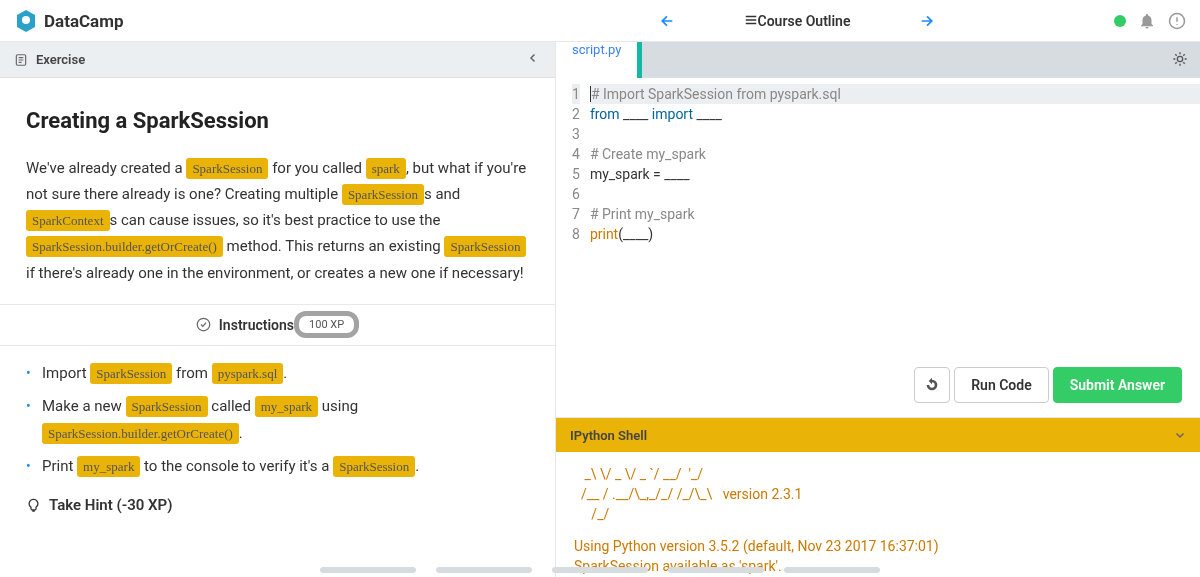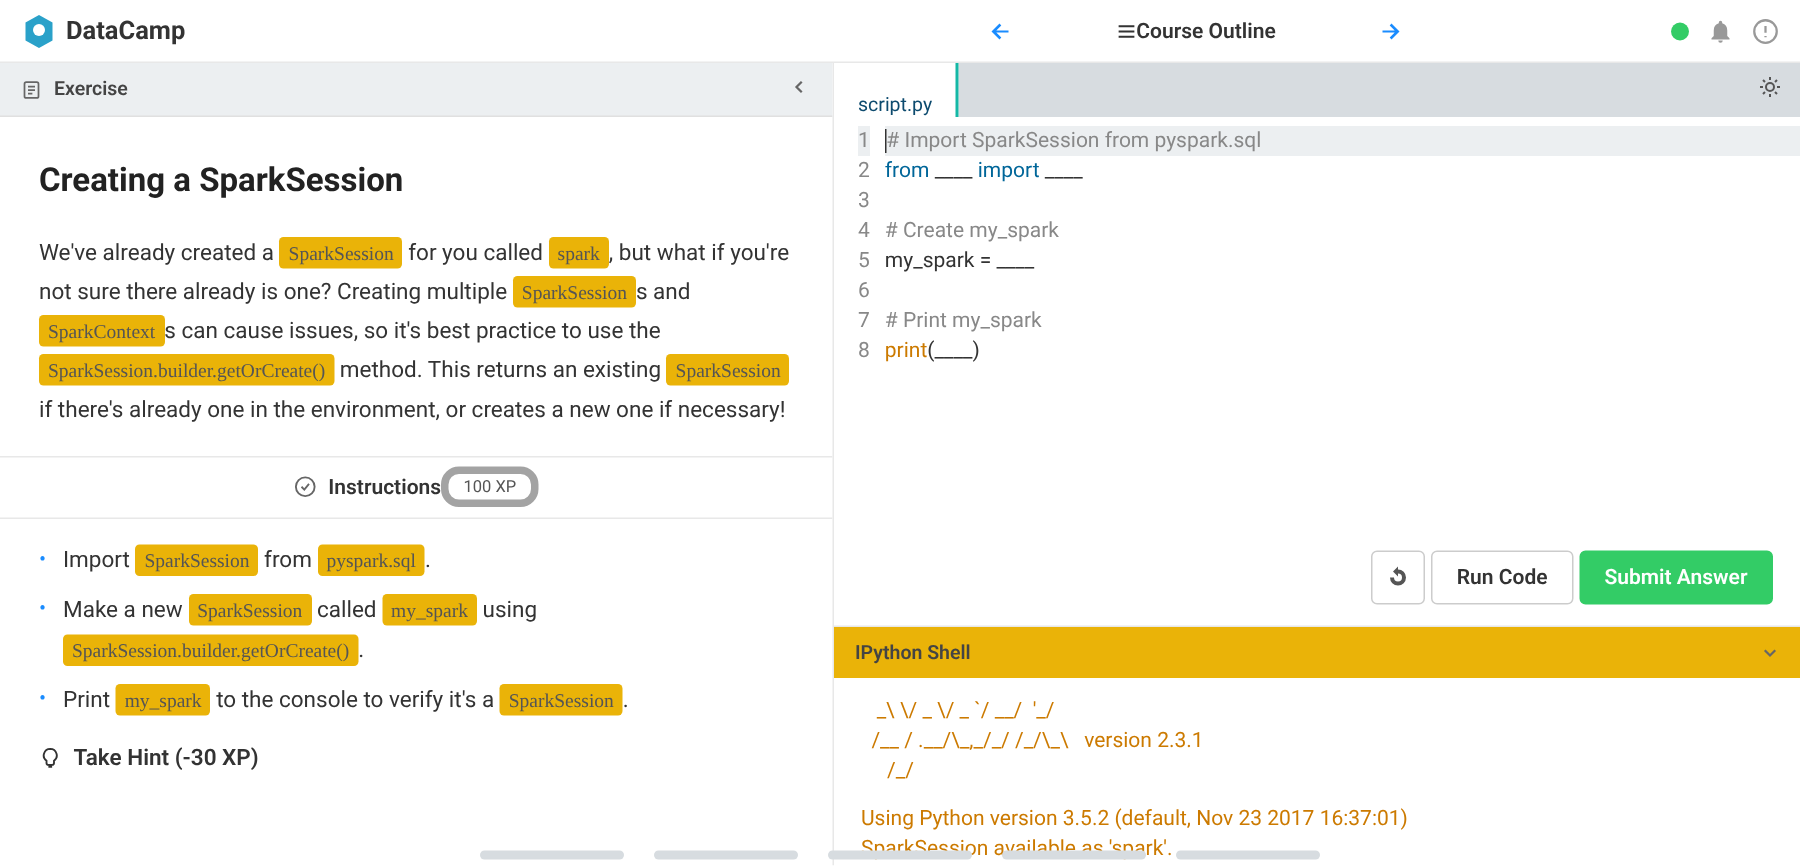--- a/index.html
+++ b/index.html
@@ -2,21 +2,21 @@
 <html><head>
 <meta charset="utf-8">
 <style>
 *{margin:0;padding:0;box-sizing:border-box;font-family:-apple-system,BlinkMacSystemFont,"Segoe UI",Roboto,sans-serif}
 body{background:#fff;color:#333;font-size:14px;width:1200px;height:577px;overflow:hidden;position:relative}
 .header{display:flex;align-items:center;height:42px;border-bottom:1px solid #e8e8e8;padding:0 14px}
 .logo-area{display:flex;align-items:center;gap:6px;font-weight:700;font-size:17px;width:466px}
 .logo-icon{width:24px;height:24px}
 .nav-group{display:flex;align-items:center;flex:1;justify-content:center;position:relative}
 .nav-arrow{width:34px;height:34px;display:flex;align-items:center;justify-content:center;cursor:pointer;color:#1a8cff;border-radius:4px}
-.course-outline{display:flex;align-items:center;gap:0;font-weight:600;font-size:14px;cursor:pointer;padding:6px 60px;color:#333}
+.course-outline{display:flex;align-items:flex-start;gap:0;font-weight:600;font-size:14px;cursor:pointer;padding:6px 60px;color:#333}
 .header-right{display:flex;align-items:center;gap:12px;margin-left:auto}
 .status-dot{width:12px;height:12px;background:#33cc66;border-radius:50%}
 .icon-btn{color:#999;cursor:pointer}
 .main{display:flex;height:calc(100% - 42px)}
 .left-panel{width:556px;border-right:1px solid #e8e8e8;display:flex;flex-direction:column;overflow:hidden}
 .panel-header{display:flex;align-items:center;justify-content:space-between;height:36px;padding:0 14px;background:#eceff1;border-bottom:1px solid #e0e0e0;font-weight:600;font-size:13px;color:#444}
 .panel-header .left{display:flex;align-items:center;gap:8px}
 .collapse-btn{cursor:pointer;color:#666;padding:2px}
 .exercise-body{padding:24px 26px 18px;line-height:1.75;overflow:auto}
 .exercise-body h1{font-size:22px;font-weight:700;margin-bottom:14px;color:#222}
@@ -25,21 +25,21 @@
 .instr-header{display:flex;align-items:center;justify-content:center;height:42px;padding:0 14px;border-top:1px solid #e8e8e8;border-bottom:1px solid #e8e8e8}
 .instr-header .left{display:flex;align-items:center;gap:8px;font-weight:600;font-size:14px;color:#333}
 .xp-badge{border:5px solid #a3a3a3;border-radius:12px;padding:2px 10px;font-size:11px;font-weight:400;color:#555}
 .instr-body{padding:14px 26px;font-size:15px;line-height:1.8}
 .instr-body ul{list-style:none}
 .instr-body li{position:relative;padding-left:16px;margin-bottom:6px}
 .instr-body li:before{content:"•";position:absolute;left:0;color:#1a8cff;font-size:14px;top:1px}
 .hint{display:flex;align-items:center;gap:8px;font-weight:600;color:#333;margin-top:12px;cursor:pointer}
 .right-panel{flex:1;display:flex;flex-direction:column}
 .tabs{display:flex;align-items:center;height:36px;background:#d7dce0;position:relative}
-.tab{padding:0 16px;height:100%;display:flex;align-items:flex-end;background:#fff;font-size:13px;color:#0c4a6e;border-right:2px solid #14b8a6}
+.tab{padding:0 16px;height:100%;display:flex;align-items:flex-start;background:#fff;font-size:13px;color:#3b82f6;border-right:5px solid #14b8a6}
 .tabs .bright{margin-left:auto;padding:0 12px;color:#555;cursor:pointer}
 .editor{flex:0 0 auto;display:flex;font-family:"SFMono-Regular",Menlo,Consolas,monospace;font-size:14px;line-height:20px;padding-top:6px}
 .gutter{text-align:right;color:#888;padding:0 10px 0 16px;user-select:none}
 .gutter div{height:20px}
 .gutter .hl{background:#eceff1}
 .code-area{flex:1}
 .code-area div{height:20px;white-space:pre}
 .code-area .hl{background:#eceff1}
 .c-comment{color:#888}
 .c-kw{color:#006699}

